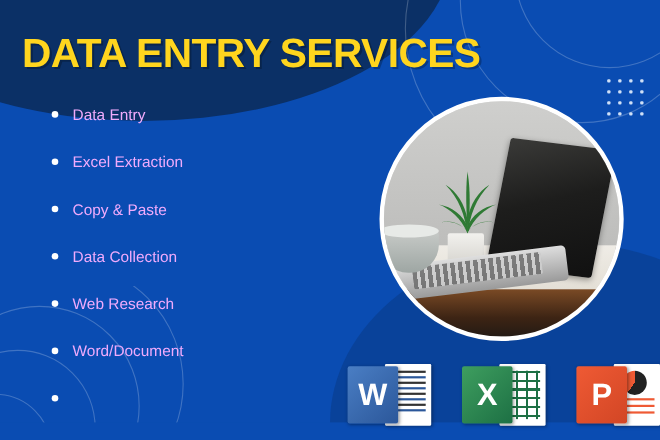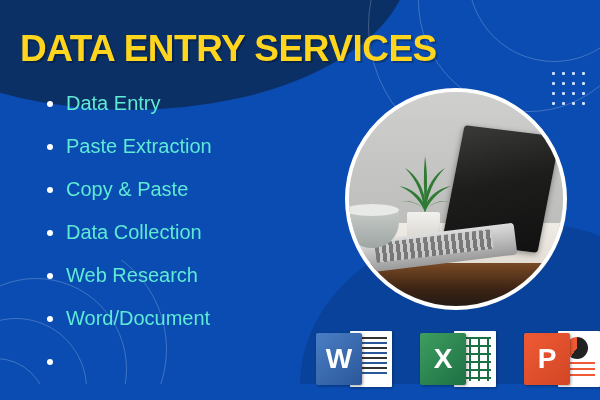--- a/index.html
+++ b/index.html
@@ -127,22 +127,22 @@
     margin: 0;
     padding: 0;
     list-style: none;
   }
   .services li {
     position: relative;
     height: 43px;
     display: flex;
     align-items: center;
     padding-left: 28px;
-    color: #5eead4;
-    font-size: 20px;
+    color: #f0abfc;
+    font-size: 14px;
     font-weight: 500;
     white-space: nowrap;
   }
   .services li .bullet {
     position: absolute;
     left: 9px;
     top: 50%;
     margin-top: -3px;
     width: 6px;
     height: 6px;
@@ -345,21 +345,21 @@
 
   <div class="title">DATA ENTRY SERVICES</div>
 
   <ul class="services">
     <li>
       <span class="bullet"></span>
       <span>Data Entry</span>
     </li>
     <li>
       <span class="bullet"></span>
-      <span>Paste Extraction</span>
+      <span>Excel Extraction</span>
     </li>
     <li>
       <span class="bullet"></span>
       <span>Copy &amp; Paste</span>
     </li>
     <li>
       <span class="bullet"></span>
       <span>Data Collection</span>
     </li>
     <li>

